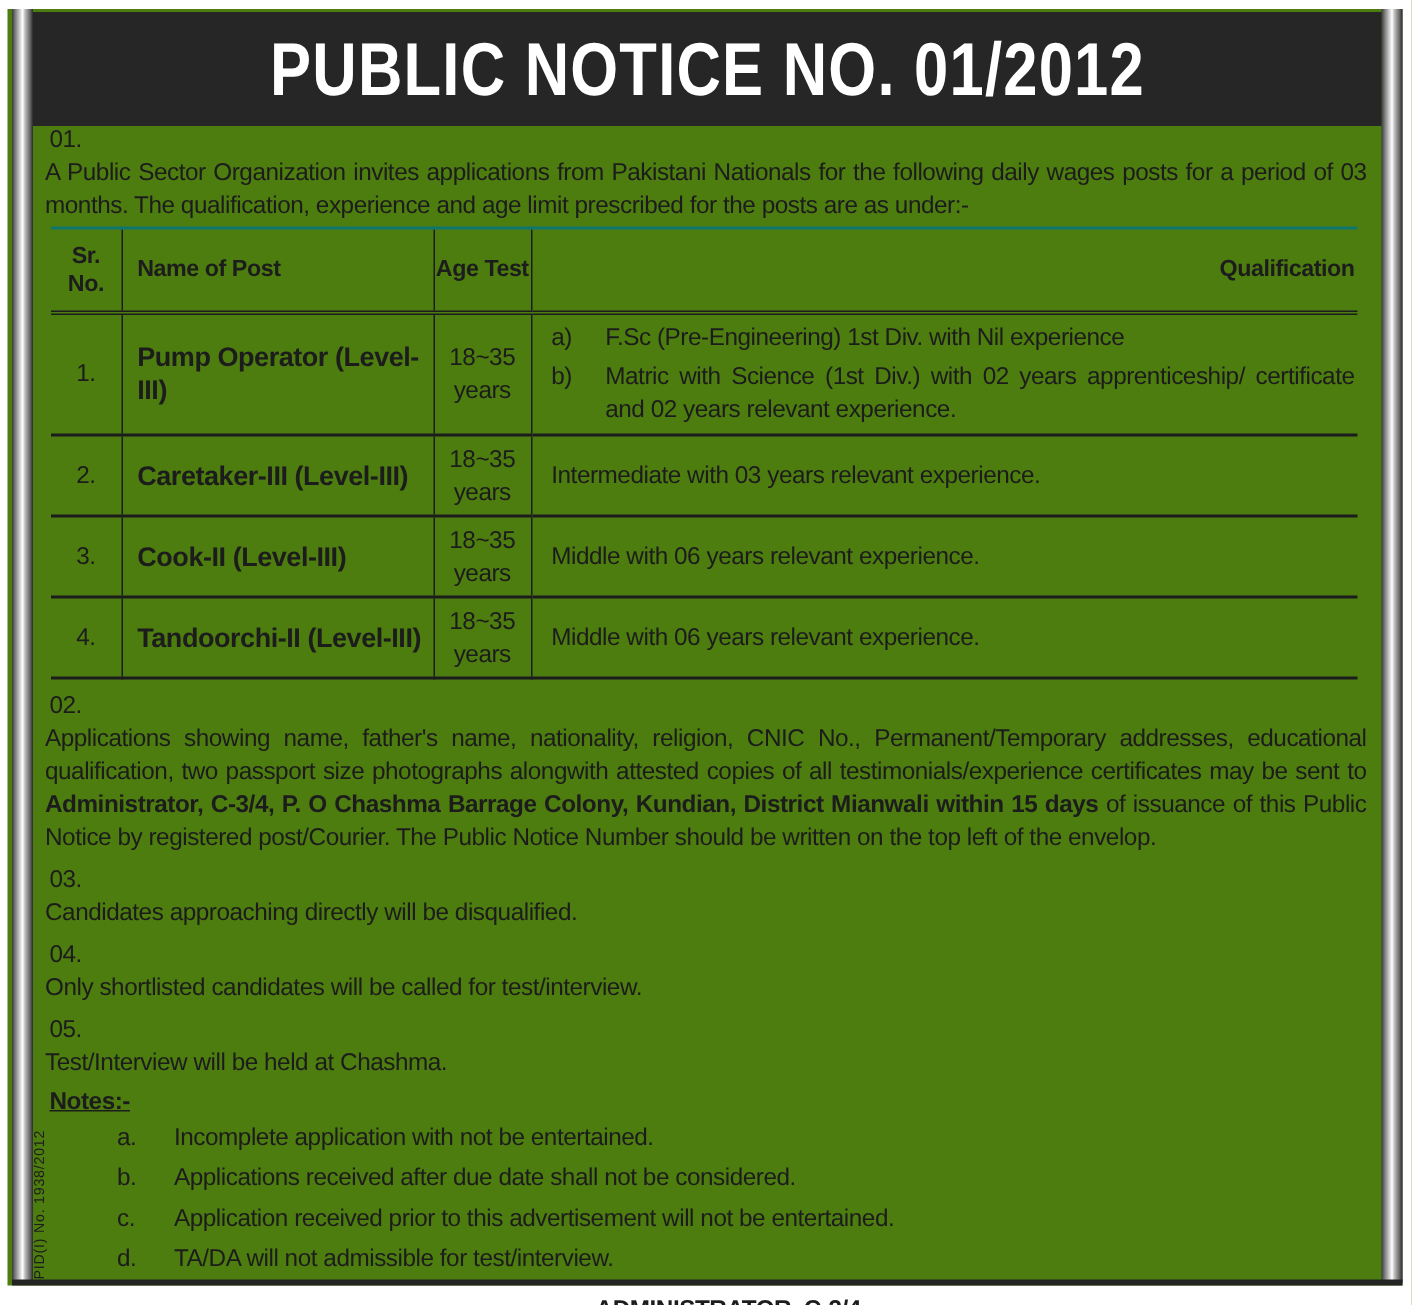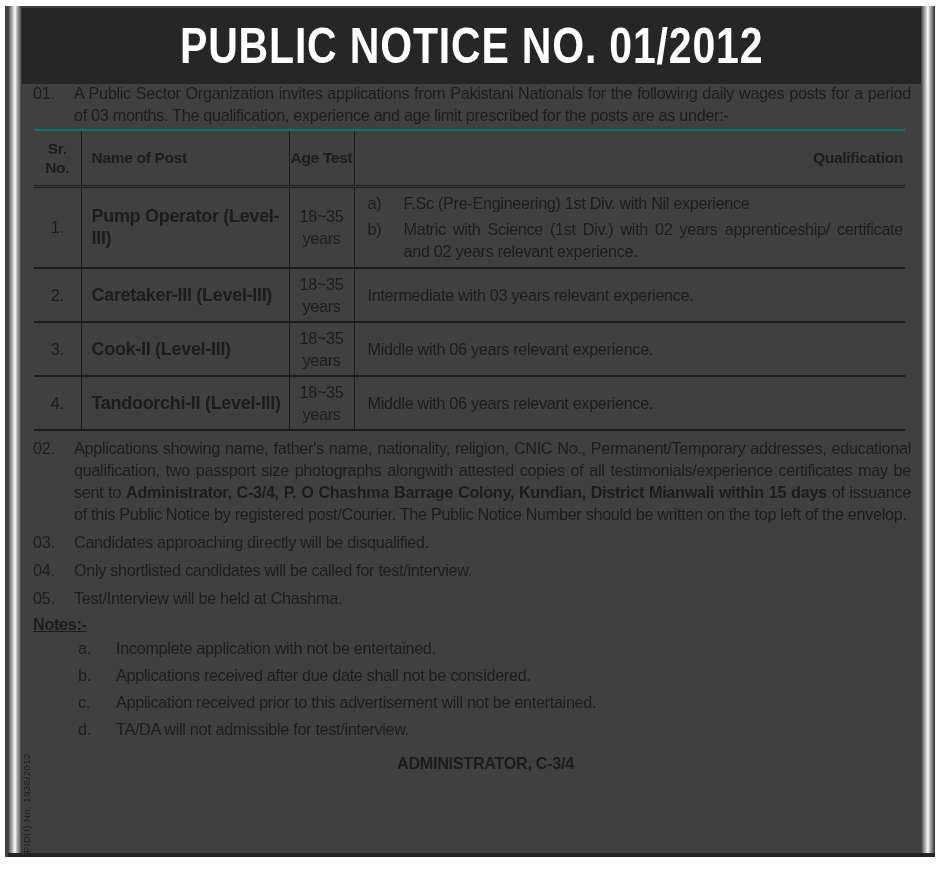--- a/index.html
+++ b/index.html
@@ -1,21 +1,21 @@
 <!DOCTYPE html>
 <html><head>
 <meta charset="utf-8">
 <style>
   * { box-sizing: border-box; margin: 0; padding: 0; }
   html, body { width: 941px; height: 870px; background: #ffffff; overflow: hidden; }
   body { font-family: "Liberation Sans", sans-serif; color: #1c1c1c; position: relative; }
 
   .frame {
     position: absolute; left: 5px; top: 6px; width: 930px; height: 851px;
-    background: #404040;
+    background: #4d7c0f;
   }
   .rail {
     position: absolute; top: 0; width: 14px; height: 849px;
     background: linear-gradient(to right, #3a3a3a 0%, #7a7a7a 15%, #d8d8d8 40%, #ffffff 50%, #bdbdbd 62%, #6a6a6a 85%, #2a2a2a 100%);
   }
   .rail.left { left: 3px; }
   .rail.right { right: 0px; }
   .bottom-bar {
     position: absolute; left: 3px; right: 0; bottom: 0; height: 4px; background: #242424;
   }
@@ -26,21 +26,21 @@
   }
   .header h1 {
     color: #ffffff; font-family: "Liberation Sans", sans-serif; font-weight: bold;
     font-size: 50px; letter-spacing: 1px; transform: scaleX(0.82); white-space: nowrap;
   }
 
   .content {
     position: absolute; left: 30px; right: 30px; top: 82px;
     font-size: 16.2px; line-height: 22px; letter-spacing: -0.3px;
   }
-  .para { display: flex; text-align: justify; }
+  .para { display: flex; text-align: justify; flex-direction: column; }
   .para .num { width: 44px; flex-shrink: 0; padding-left: 3px; }
   .para .txt { flex: 1; }
   .para b { font-weight: bold; }
 
   table.posts {
     margin-top: 3px; margin-left: 4px; width: 871px; border-collapse: collapse;
     border-top: 2px solid #0f766e; border-bottom: 2px solid #1c1c1c;
   }
   table.posts th, table.posts td { border-left: 1px solid #1c1c1c; border-right: 1px solid #1c1c1c; vertical-align: middle; }
   table.posts th:first-child, table.posts td:first-child { border-left: none; }

